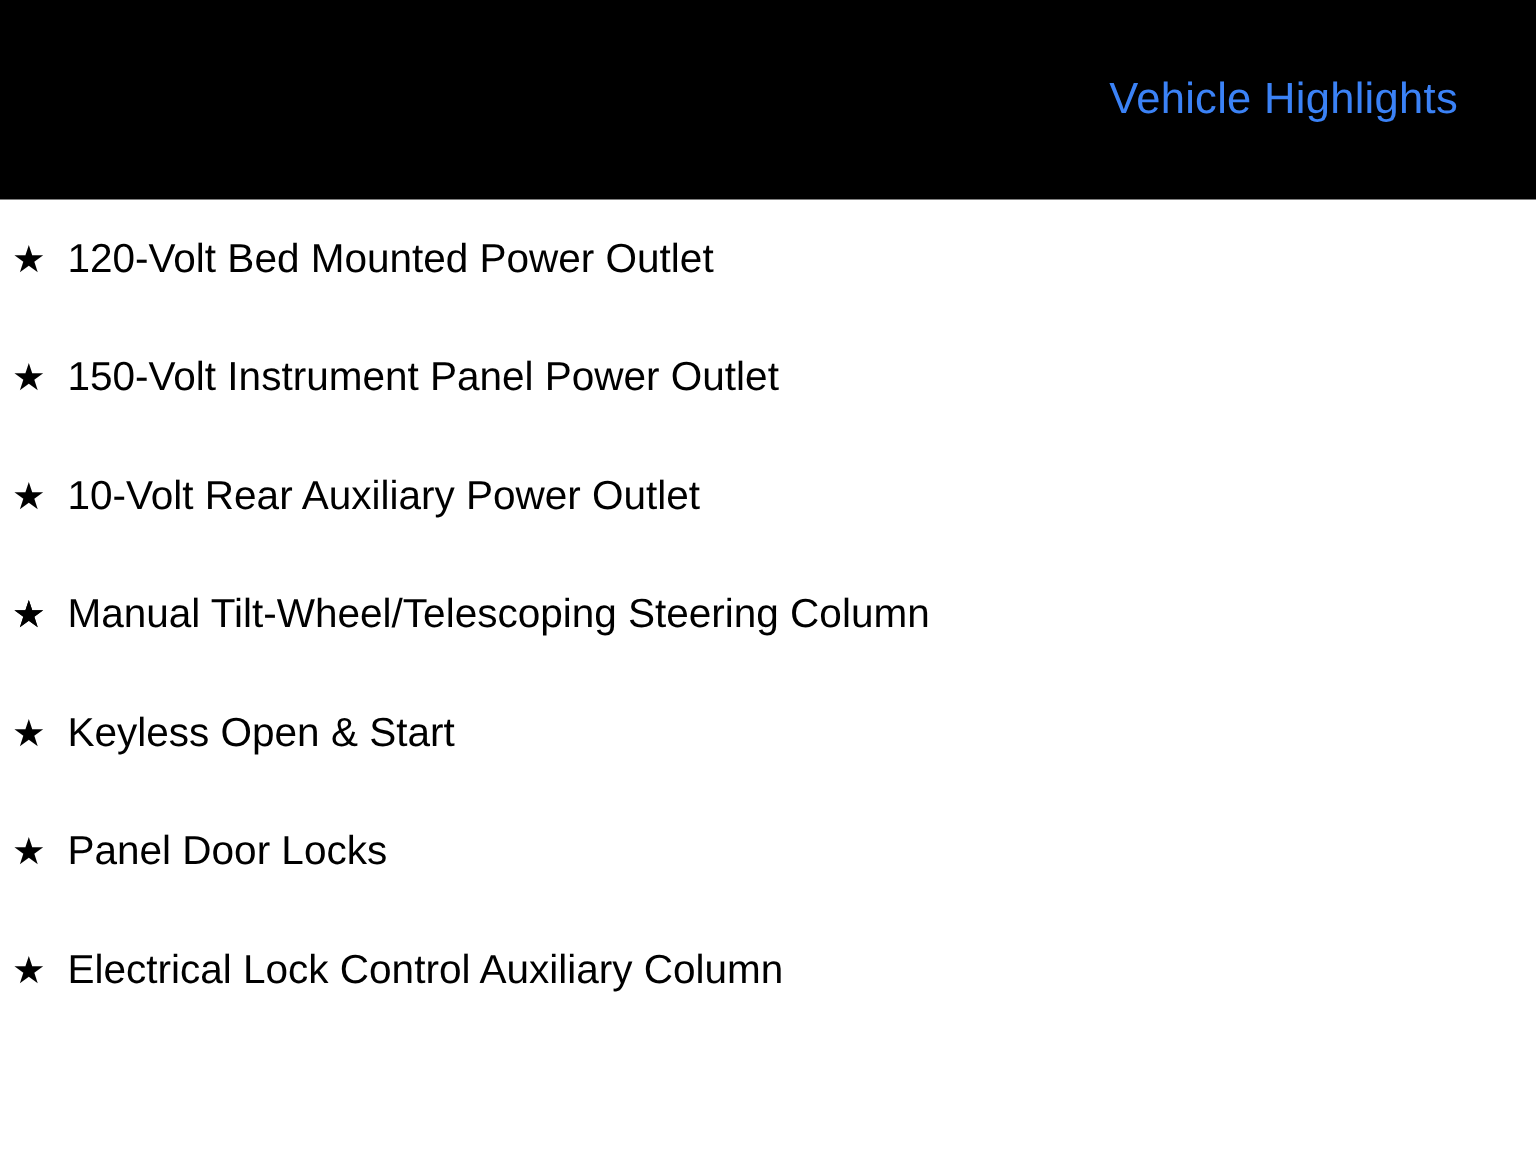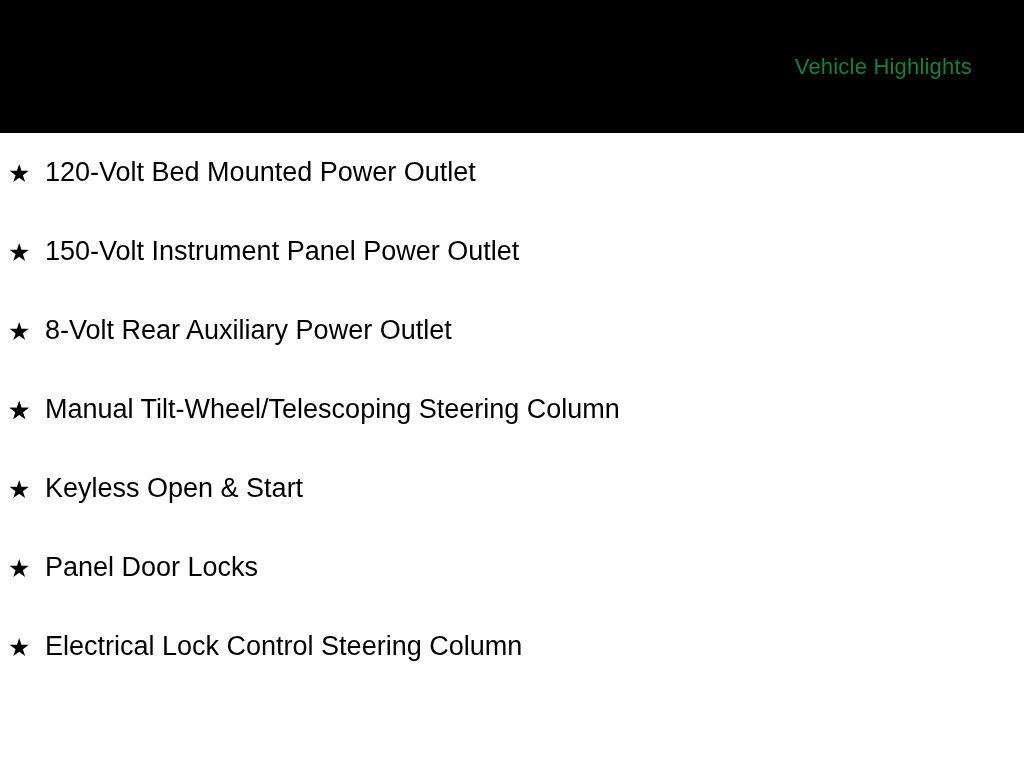--- a/index.html
+++ b/index.html
@@ -21,22 +21,22 @@
     width: 100%;
     height: 133px;
     background: #000000;
     display: flex;
     align-items: center;
     justify-content: flex-end;
     box-sizing: border-box;
     padding-right: 52px;
   }
   .header-title {
-    color: #15803d;
-    font-size: 22px;
+    color: #3b82f6;
+    font-size: 29px;
     font-weight: 400;
     letter-spacing: 0.2px;
     white-space: nowrap;
   }
   .highlights-list {
     list-style: none;
     margin: 0;
     padding: 21px 0 0 0;
   }
   .highlights-list li {
@@ -72,21 +72,21 @@
       <span>120-Volt Bed Mounted Power Outlet</span>
     </li>
 
     <li>
       <span class="star-icon">★</span>
       <span>150-Volt Instrument Panel Power Outlet</span>
     </li>
 
     <li>
       <span class="star-icon">★</span>
-      <span>8-Volt Rear Auxiliary Power Outlet</span>
+      <span>10-Volt Rear Auxiliary Power Outlet</span>
     </li>
 
     <li>
       <span class="star-icon">★</span>
     </li>
 
     <li>
       <span class="star-icon">★</span>
       <span>Manual Tilt-Wheel/Telescoping Steering Column</span>
     </li>
@@ -96,17 +96,17 @@
       <span>Keyless Open &amp; Start</span>
     </li>
 
     <li>
       <span class="star-icon">★</span>
       <span>Panel Door Locks</span>
     </li>
 
     <li>
       <span class="star-icon">★</span>
-      <span>Electrical Lock Control Steering Column</span>
+      <span>Electrical Lock Control Auxiliary Column</span>
     </li>
   </ul>
 
 </div>
 
 </body></html>

